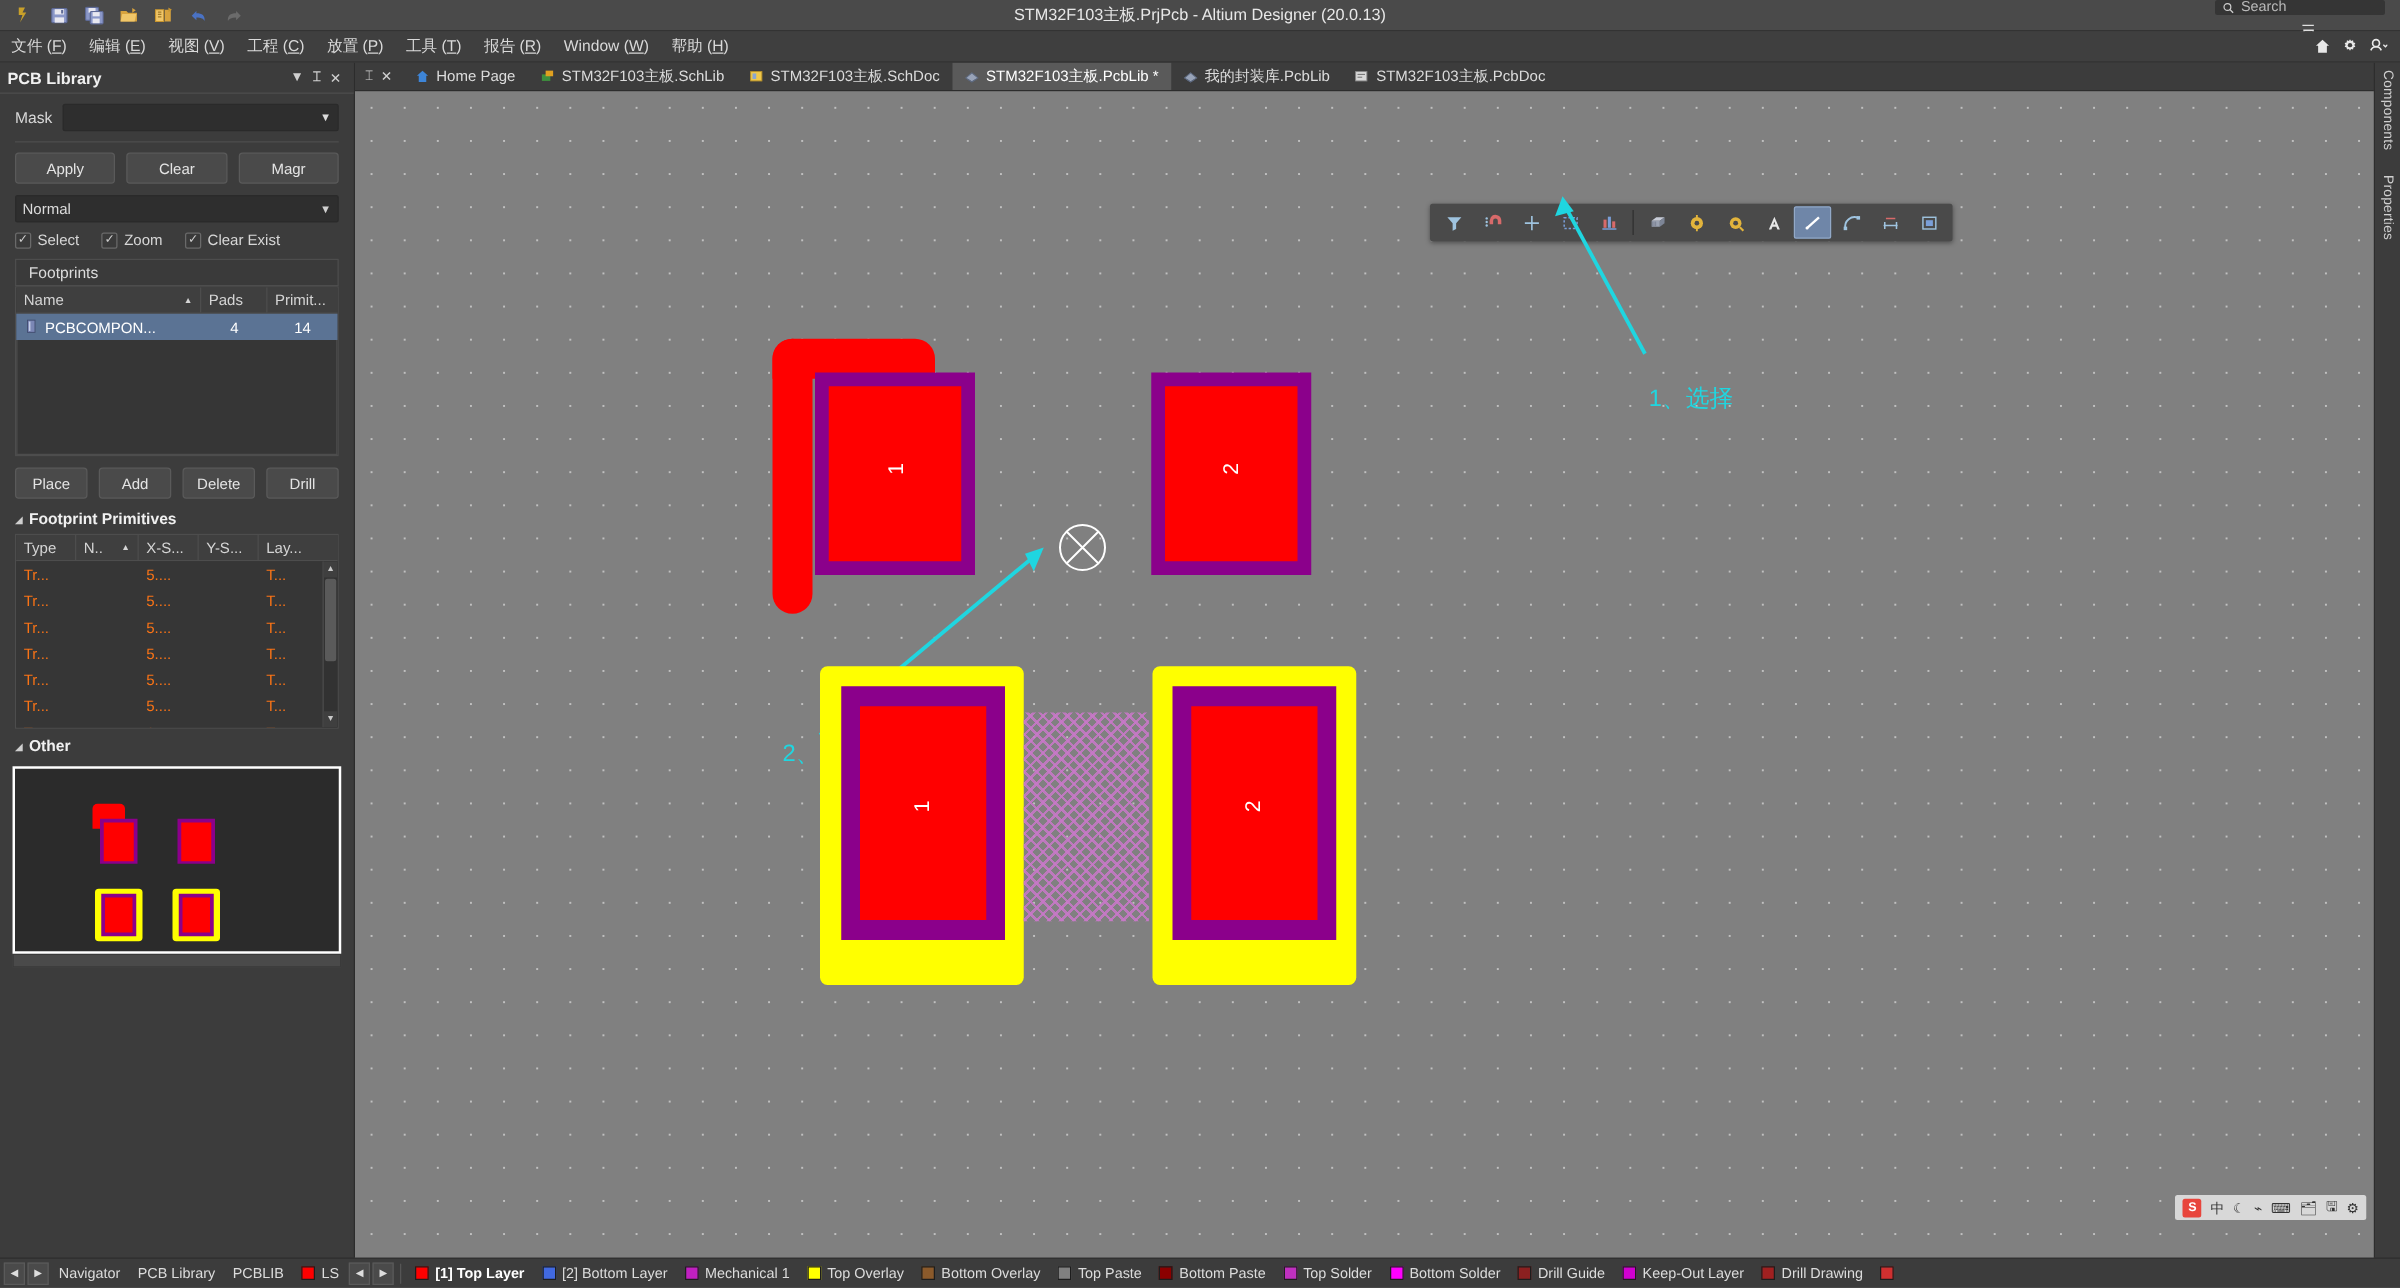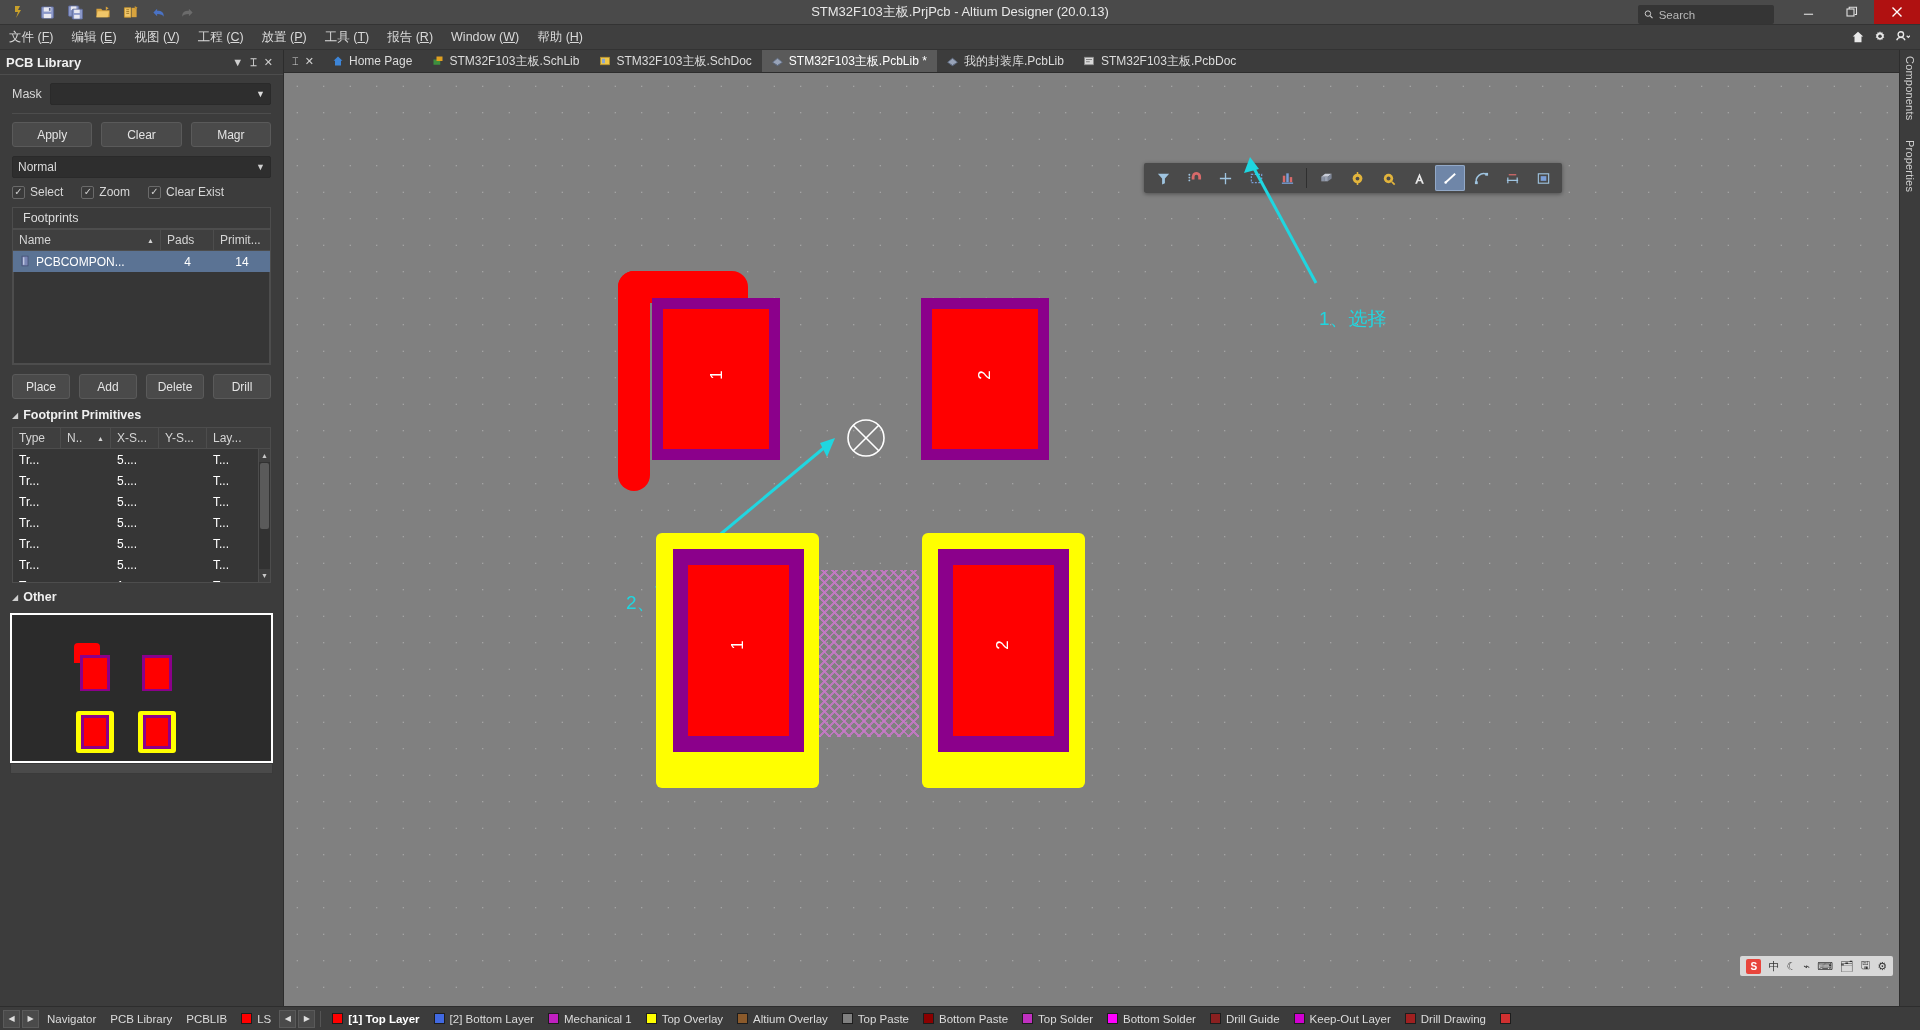--- a/index.html
+++ b/index.html
@@ -19,21 +19,21 @@
   }
   .qat { display: flex; align-items: center; padding-left: 6px; gap: 2px; }
   .qat-btn {
     width: 26px; height: 21px; display: flex; align-items: center; justify-content: center;
     border-radius: 2px;
   }
   .title-text {
     position: absolute; left: 0; right: 0; text-align: center;
     font-size: 13px; color: #e8e8e8; pointer-events: none;
   }
-  .tb-right { margin-left: auto; display: flex; align-items: flex-end; height: 100%; }
+  .tb-right { margin-left: auto; display: flex; align-items: center; height: 100%; flex-direction: column; }
   .searchbox {
     width: 136px; height: 19px; background: #353535; border-radius: 2px;
     display: flex; align-items: center; padding: 0 6px; gap: 5px; margin-right: 12px;
   }
   .searchbox input {
     background: transparent; border: none; outline: none; color: #cfcfcf;
     font-size: 11.5px; width: 100%; font-family: inherit;
   }
   .searchbox input::placeholder { color: #b9b9b9; }
   .wbtn {
@@ -101,21 +101,21 @@
     height: 22px; background: #3a3a3a; border: 1px solid #4d4d4d; display: flex;
     align-items: center; padding: 0 10px; font-size: 12.5px; color: #dcdcdc;
   }
   .tablewrap { border: 1px solid #4d4d4d; background: #363636; }
   .thead { display: flex; height: 21px; background: #3f3f3f; border-bottom: 1px solid #4d4d4d; }
   .th {
     font-size: 12px; color: #d5d5d5; display: flex; align-items: center;
     padding: 0 6px; border-right: 1px solid #4d4d4d; position: relative;
   }
   .th:last-child { border-right: none; }
-  .trow { display: flex; height: 21px; align-items: center; font-size: 12px; color: #ffffff; }
+  .trow { display: flex; height: 21px; align-items: center; font-size: 12px; color: #f97316; }
   .trow.sel { background: #5b7394; color: #fff; }
   .td { padding: 0 6px; display: flex; align-items: flex-start; overflow: hidden; white-space: nowrap; }
   .footlist { height: 92px; background: #363636; border: 1px solid #4d4d4d; border-top: none; }
   .grp-hdr {
     display: flex; align-items: center; gap: 5px; font-size: 12.5px; font-weight: bold;
     color: #f0f0f0; margin: 7px 0 5px 0;
   }
   .tri { font-size: 8px; color: #cfcfcf; }
   .prim-body { height: 133px; overflow: hidden; background: #363636; position: relative; }
   .scrollbar {
@@ -744,21 +744,21 @@
     <div class="lb-item">
       <span class="swatch" style="background:#c020c0"></span>
       <span>Mechanical 1</span>
     </div>
     <div class="lb-item">
       <span class="swatch" style="background:#ffff00"></span>
       <span>Top Overlay</span>
     </div>
     <div class="lb-item">
       <span class="swatch" style="background:#8b5a2b"></span>
-      <span>Altium Overlay</span>
+      <span>Bottom Overlay</span>
     </div>
     <div class="lb-item">
       <span class="swatch" style="background:#808080"></span>
       <span>Top Paste</span>
     </div>
     <div class="lb-item">
       <span class="swatch" style="background:#8b0000"></span>
       <span>Bottom Paste</span>
     </div>
     <div class="lb-item">

